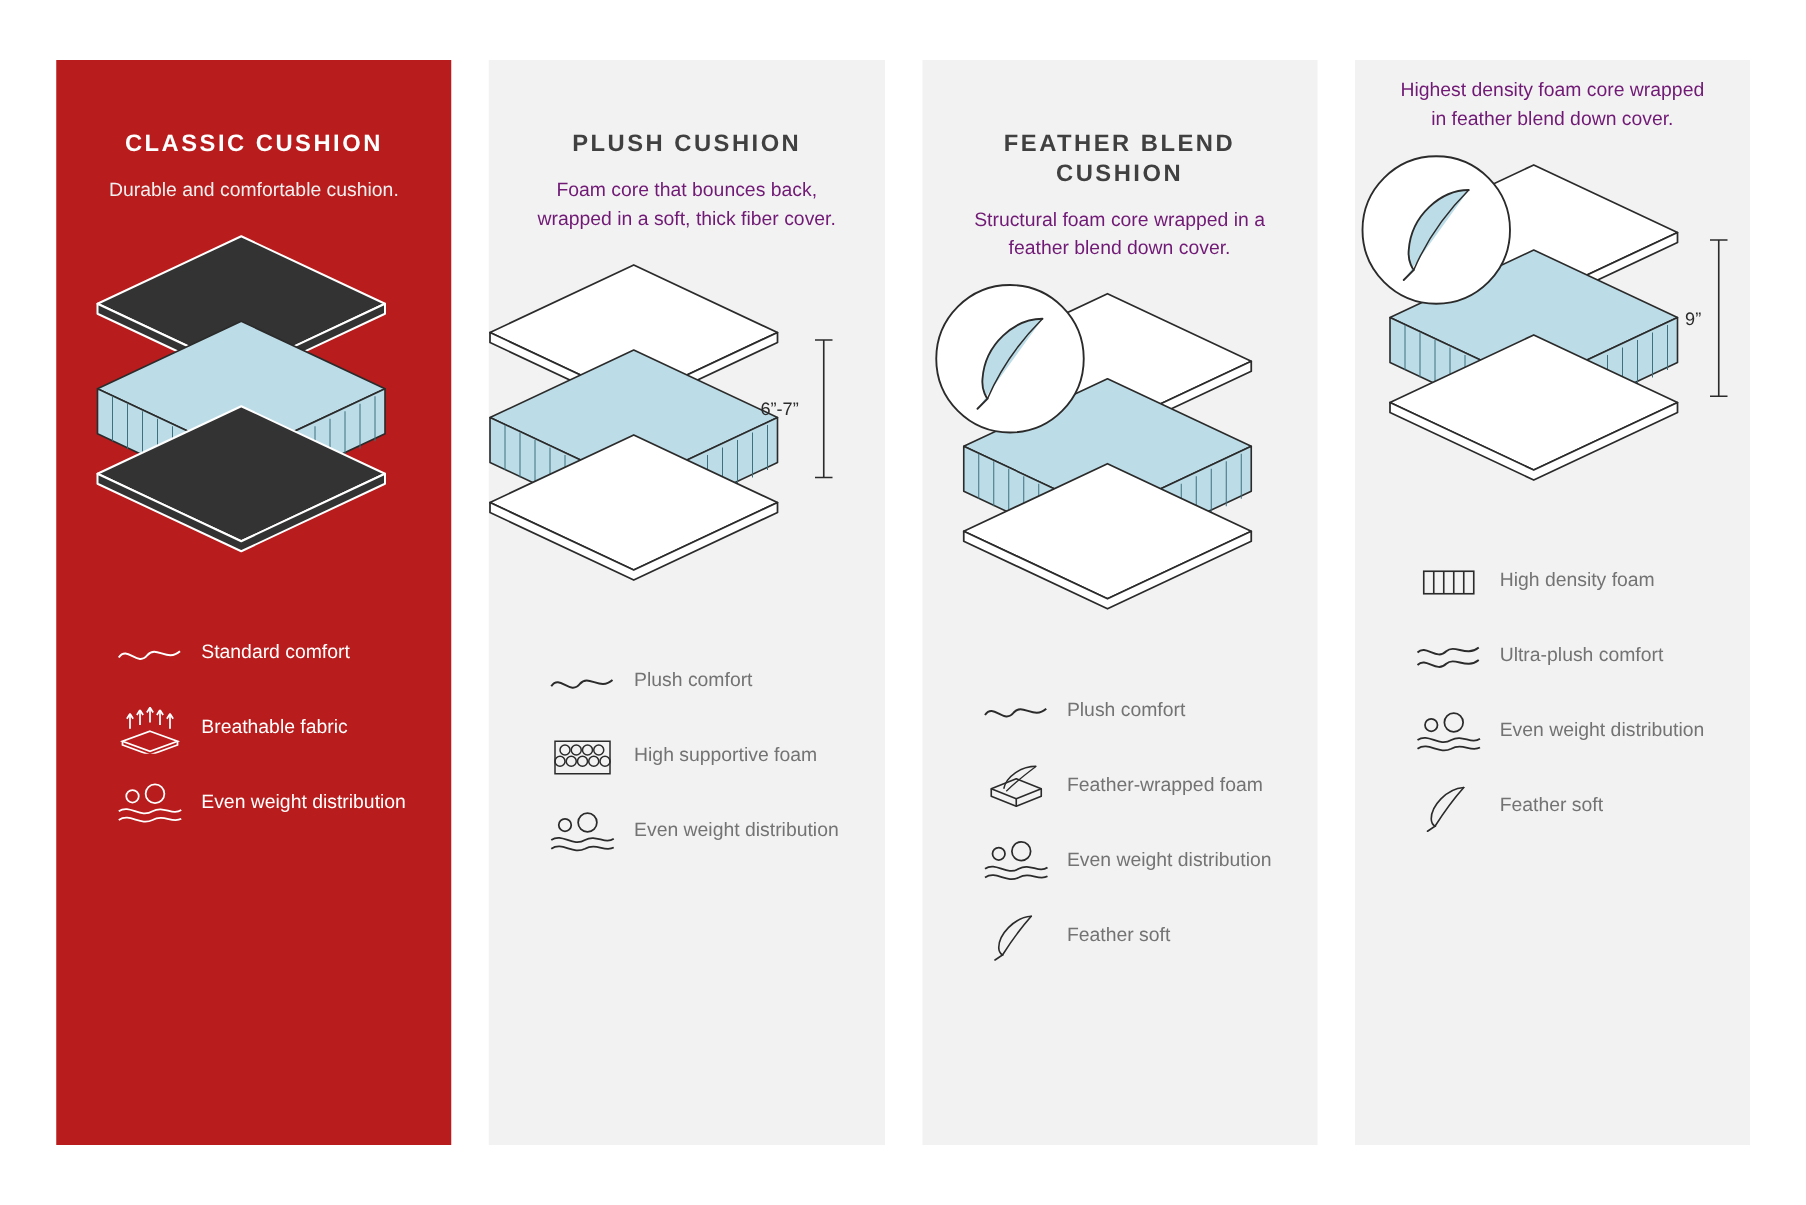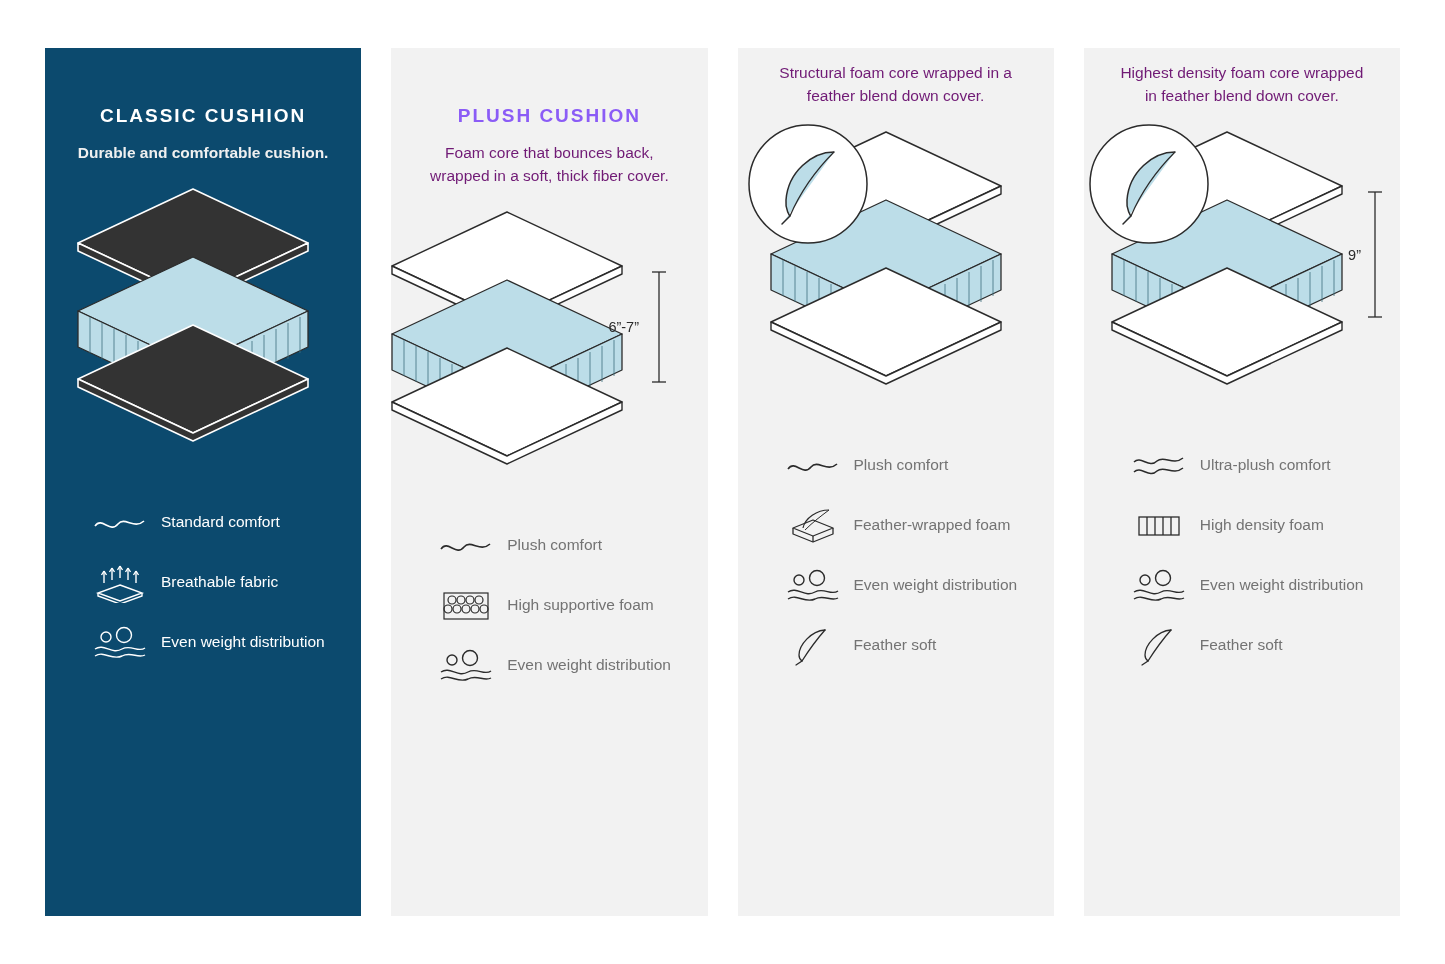--- a/index.html
+++ b/index.html
@@ -29,43 +29,43 @@
     width: 318px;
     height: 868px;
     margin-right: 30px;
     box-sizing: border-box;
     position: relative;
     padding: 0;
     background: #f2f2f2;
   }
   .card:last-child { margin-right: 0; }
   .card.dark {
-    background: #0c4a6e;
+    background: #b91c1c;
     color: #ffffff;
   }
   .card-title {
     text-align: center;
     font-size: 19px;
     font-weight: bold;
     letter-spacing: 2.0px;
-    color: #8b5cf6;
+    color: #404040;
     margin: 0;
     padding: 56px 24px 0 24px;
     line-height: 1.25;
   }
   .card.dark .card-title { color: #ffffff; }
   .card-desc {
     text-align: center;
     font-size: 15.5px;
     color: #701a75;
     margin: 0;
     padding: 14px 30px 0 30px;
     line-height: 1.48;
   }
-  .card.dark .card-desc { color: #f0f0f0; font-weight: bold; }
+  .card.dark .card-desc { color: #f0f0f0; }
 
   .diagram-wrap {
     position: relative;
     height: 300px;
     margin-top: 14px;
   }
   .diagram {
     position: absolute;
     left: 50%;
     transform: translateX(-50%);
@@ -281,20 +281,21 @@
                 <path d="M3 31 C12 25, 20 36, 30 31 C39 26, 46 34, 53 30"></path>
               </g>
             </svg>
           </span>
           <span class="flabel">Even weight distribution</span>
         </li>
       </ul>
     </div>
 
     <div class="card">
+      <div class="card-title">FEATHER BLEND CUSHION</div>
       <div class="card-desc">Structural foam core wrapped in a feather blend down cover.</div>
 
       <div class="diagram-wrap">
         <svg class="diagram" width="300" height="270" viewBox="0 0 300 270">
           <g stroke="#2b2b2b" stroke-width="1.4" fill="none" stroke-linejoin="round">
             <polygon points="140,10 255,64 140,118 25,64" fill="#ffffff"></polygon>
             <polygon points="25,64 25,72 140,126 255,72 255,64 140,118" fill="#ffffff"></polygon>
           </g>
           <g stroke="#2b2b2b" stroke-width="1.3" stroke-linejoin="round">
             <polygon points="140,78 255,132 140,186 25,132" fill="#bcdde8"></polygon>
@@ -432,39 +433,39 @@
             <line x1="281" y1="70" x2="295" y2="70"></line>
             <line x1="281" y1="195" x2="295" y2="195"></line>
           </g>
           <text class="dim-label" x="274" y="138" text-anchor="end">9”</text>
         </svg>
       </div>
 
       <ul class="features">
         <li class="feature">
           <span class="ficon">
+            <svg width="56" height="34" viewBox="0 0 56 34">
+              <g stroke="#2b2b2b" stroke-width="1.3" fill="none">
+                <rect x="8" y="8" width="40" height="18"></rect>
+                <path d="M16 8 L16 26 M24 8 L24 26 M32 8 L32 26 M40 8 L40 26"></path>
+              </g>
+            </svg>
+          </span>
+          <span class="flabel">High density foam</span>
+        </li>
+        <li class="feature">
+          <span class="ficon">
             <svg width="56" height="26" viewBox="0 0 56 26">
               <g fill="none" stroke="#2b2b2b" stroke-width="1.5">
                 <path d="M3 9 C10 2, 18 16, 26 8 C33 2, 42 13, 52 5"></path>
                 <path d="M3 19 C10 12, 18 26, 26 18 C33 12, 42 23, 52 15"></path>
               </g>
             </svg>
           </span>
           <span class="flabel">Ultra-plush comfort</span>
-        </li>
-        <li class="feature">
-          <span class="ficon">
-            <svg width="56" height="34" viewBox="0 0 56 34">
-              <g stroke="#2b2b2b" stroke-width="1.3" fill="none">
-                <rect x="8" y="8" width="40" height="18"></rect>
-                <path d="M16 8 L16 26 M24 8 L24 26 M32 8 L32 26 M40 8 L40 26"></path>
-              </g>
-            </svg>
-          </span>
-          <span class="flabel">High density foam</span>
         </li>
         <li class="feature">
           <span class="ficon">
             <svg width="56" height="36" viewBox="0 0 56 36">
               <g stroke="#2b2b2b" stroke-width="1.4" fill="none">
                 <circle cx="14" cy="12" r="5"></circle>
                 <circle cx="32" cy="10" r="7.5"></circle>
                 <path d="M3 24 C12 18, 20 30, 30 24 C39 19, 46 28, 53 23"></path>
                 <path d="M3 31 C12 25, 20 36, 30 31 C39 26, 46 34, 53 30"></path>
               </g>

